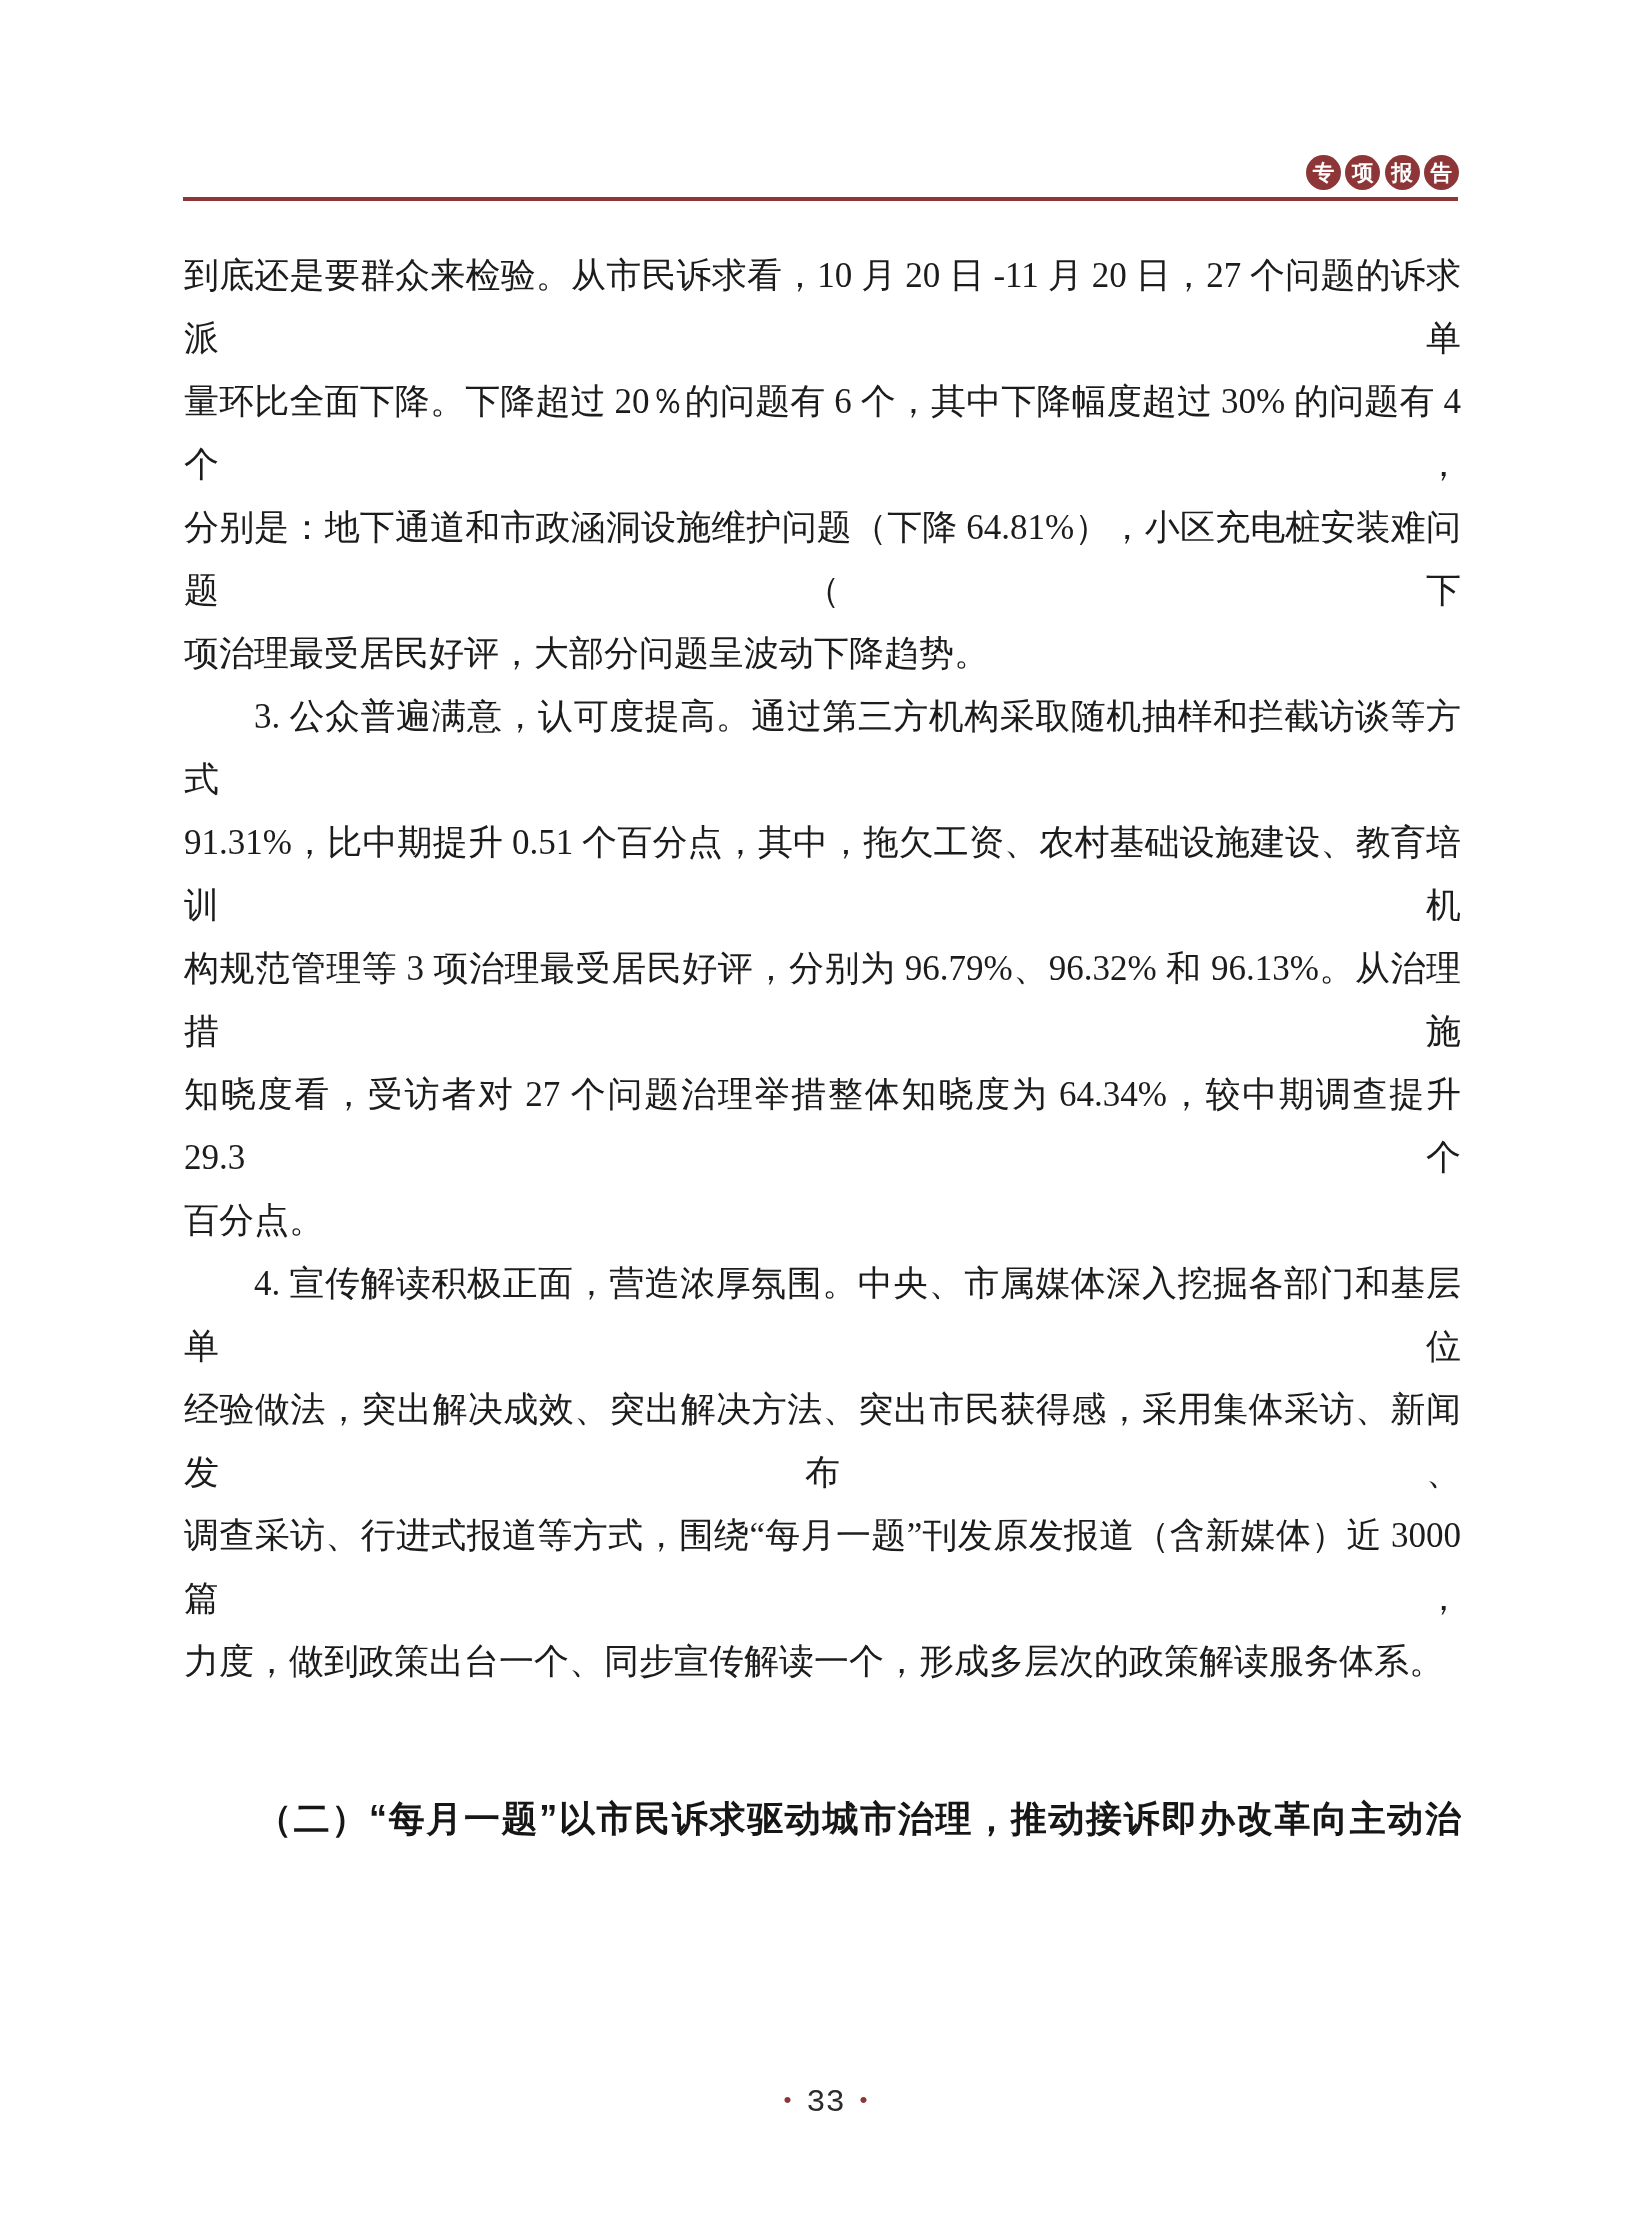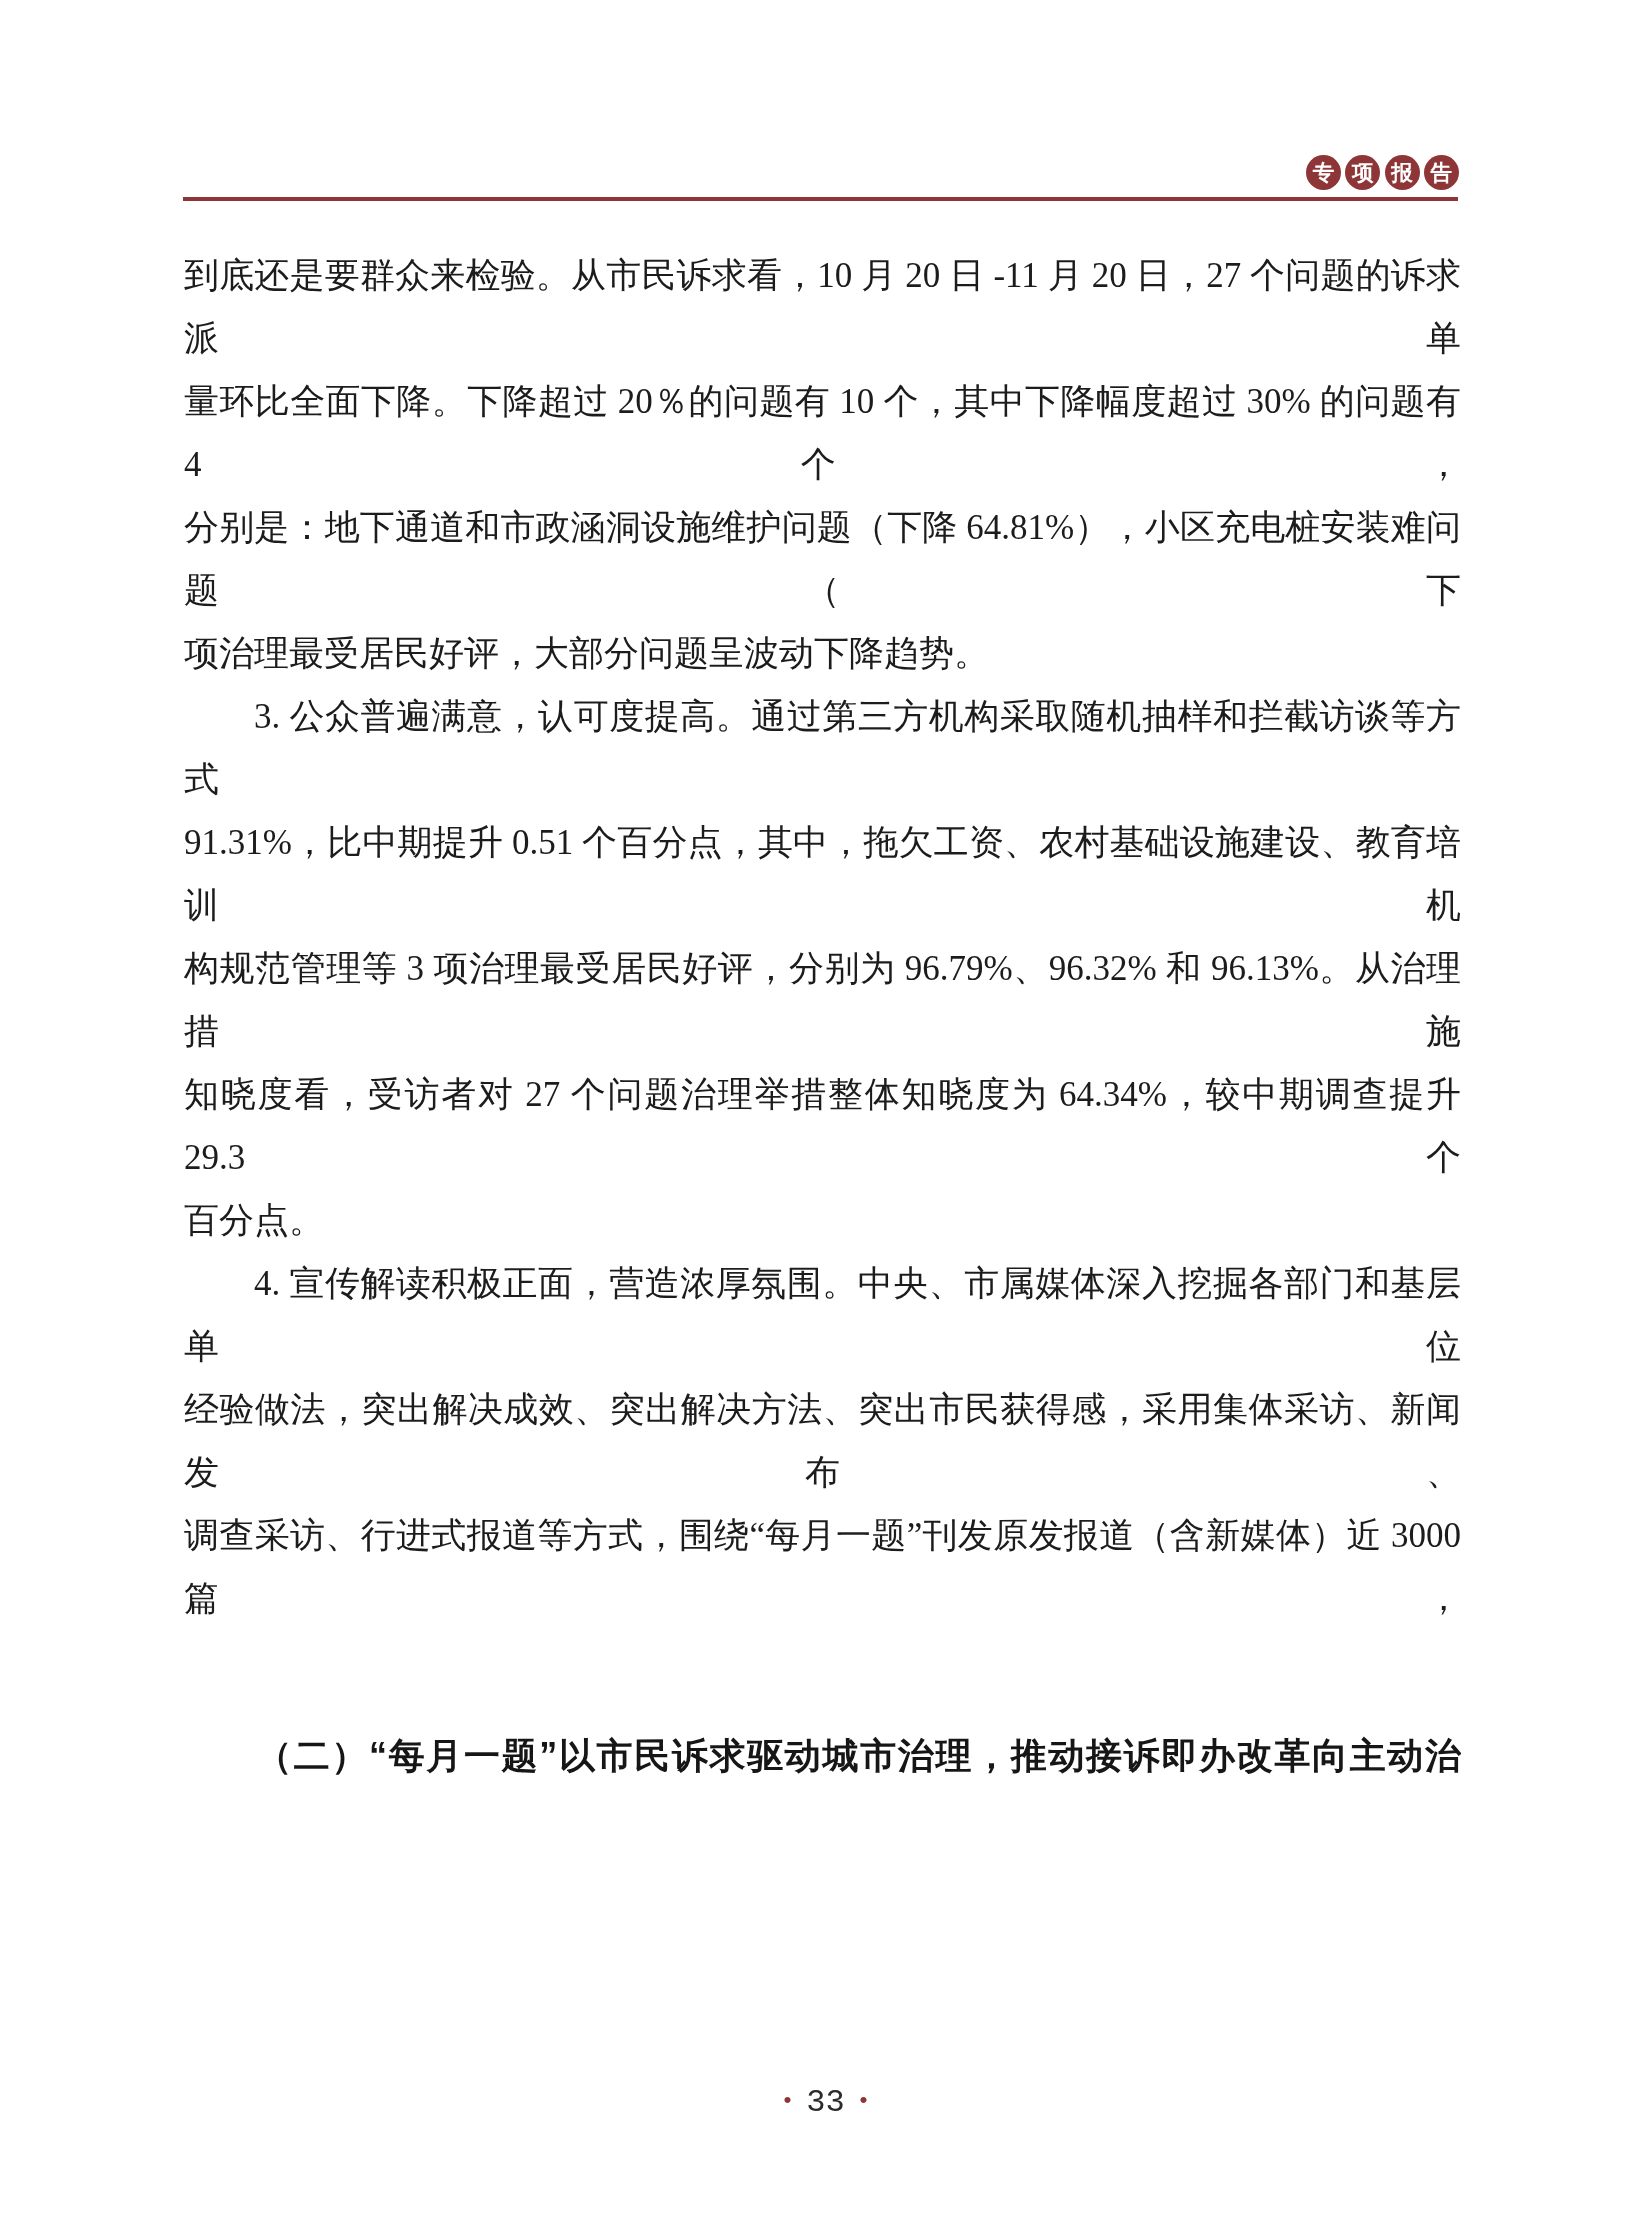--- a/index.html
+++ b/index.html
@@ -78,35 +78,36 @@
         <div class="badge">项</div>
         <div class="badge">报</div>
         <div class="badge">告</div>
       </div>
     <div class="rule"></div>
   </header>
 
   <main class="content" id="content">
       <div class="para">
         <div class="line j">到底还是要群众来检验。从市民诉求看，10 月 20 日 -11 月 20 日，27 个问题的诉求派单</div>
-        <div class="line j">量环比全面下降。下降超过 20％的问题有 10 个，其中下降幅度超过 30% 的问题有 4 个，</div>
+        <div class="line j">量环比全面下降。下降超过 20％的问题有 6 个，其中下降幅度超过 30% 的问题有 4 个，</div>
         <div class="line j">分别是：地下通道和市政涵洞设施维护问题（下降 64.81%），小区充电桩安装难问题（下</div>
         <div class="line">项治理最受居民好评，大部分问题呈波动下降趋势。</div>
       </div>
       <div class="para">
         <div class="line j ind">3. 公众普遍满意，认可度提高。通过第三方机构采取随机抽样和拦截访谈等方式</div>
         <div class="line j">91.31%，比中期提升 0.51 个百分点，其中，拖欠工资、农村基础设施建设、教育培训机</div>
         <div class="line j">构规范管理等 3 项治理最受居民好评，分别为 96.79%、96.32% 和 96.13%。从治理措施</div>
         <div class="line j">知晓度看，受访者对 27 个问题治理举措整体知晓度为 64.34%，较中期调查提升 29.3 个</div>
         <div class="line">百分点。</div>
       </div>
       <div class="para">
         <div class="line j ind">4. 宣传解读积极正面，营造浓厚氛围。中央、市属媒体深入挖掘各部门和基层单位</div>
         <div class="line j">经验做法，突出解决成效、突出解决方法、突出市民获得感，采用集体采访、新闻发布、</div>
         <div class="line j">调查采访、行进式报道等方式，围绕“每月一题”刊发原发报道（含新媒体）近 3000 篇，</div>
+        <div class="line">力度，做到政策出台一个、同步宣传解读一个，形成多层次的政策解读服务体系。</div>
       </div>
       <div class="heading">
         <div class="line j ind">（二）“每月一题”以市民诉求驱动城市治理，推动接诉即办改革向主动治</div>
       </div>
     </main>
 
   <footer class="pagenum">
     <span class="dot">•</span><span class="num">33</span><span class="dot">•</span>
   </footer>
 

